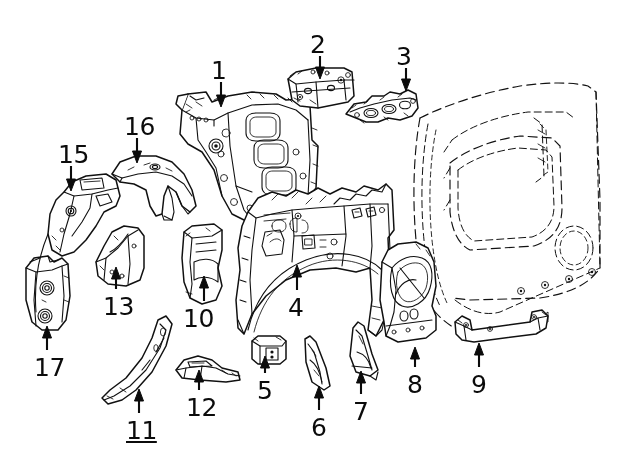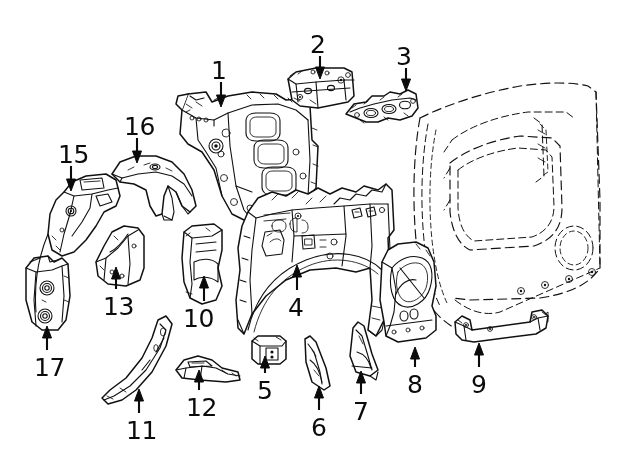--- a/index.html
+++ b/index.html
@@ -470,21 +470,21 @@
     <div class="callout" style="left:211px;top:58px;">1</div>
     <div class="callout" style="left:310px;top:32px;">2</div>
     <div class="callout" style="left:396px;top:44px;">3</div>
     <div class="callout" style="left:288px;top:295px;">4</div>
     <div class="callout" style="left:257px;top:378px;">5</div>
     <div class="callout" style="left:311px;top:415px;">6</div>
     <div class="callout" style="left:353px;top:399px;">7</div>
     <div class="callout" style="left:407px;top:372px;">8</div>
     <div class="callout" style="left:471px;top:372px;">9</div>
     <div class="callout" style="left:183px;top:306px;">10</div>
-    <div class="callout" style="left:126px;top:418px;">11</div>
+    <div class="callout" style="left:126px;top:418px;text-decoration:underline;">11</div>
     <div class="callout" style="left:186px;top:395px;text-align:center;">12</div>
     <div class="callout" style="left:103px;top:294px;text-align:right;">13</div>
     <div class="callout" style="left:34px;top:355px;">17</div>
     <div class="callout" style="left:58px;top:142px;">15</div>
     <div class="callout" style="left:124px;top:114px;">16</div>
   </div>
 
 </div>
 
 </body></html>

